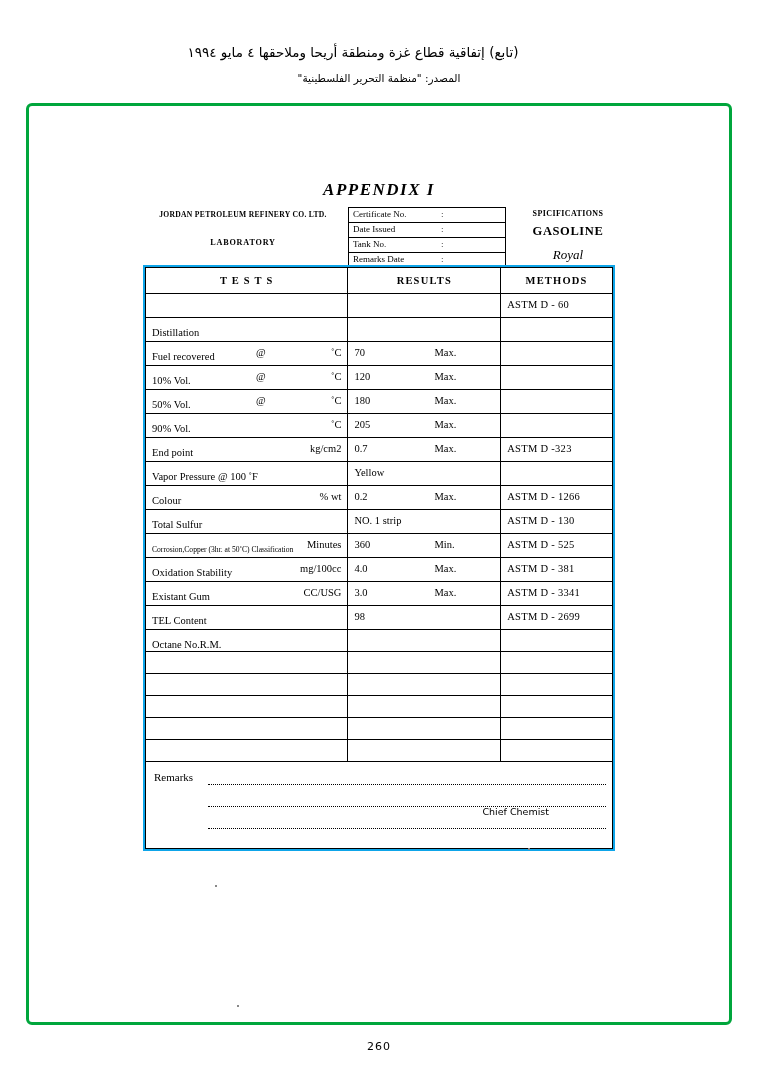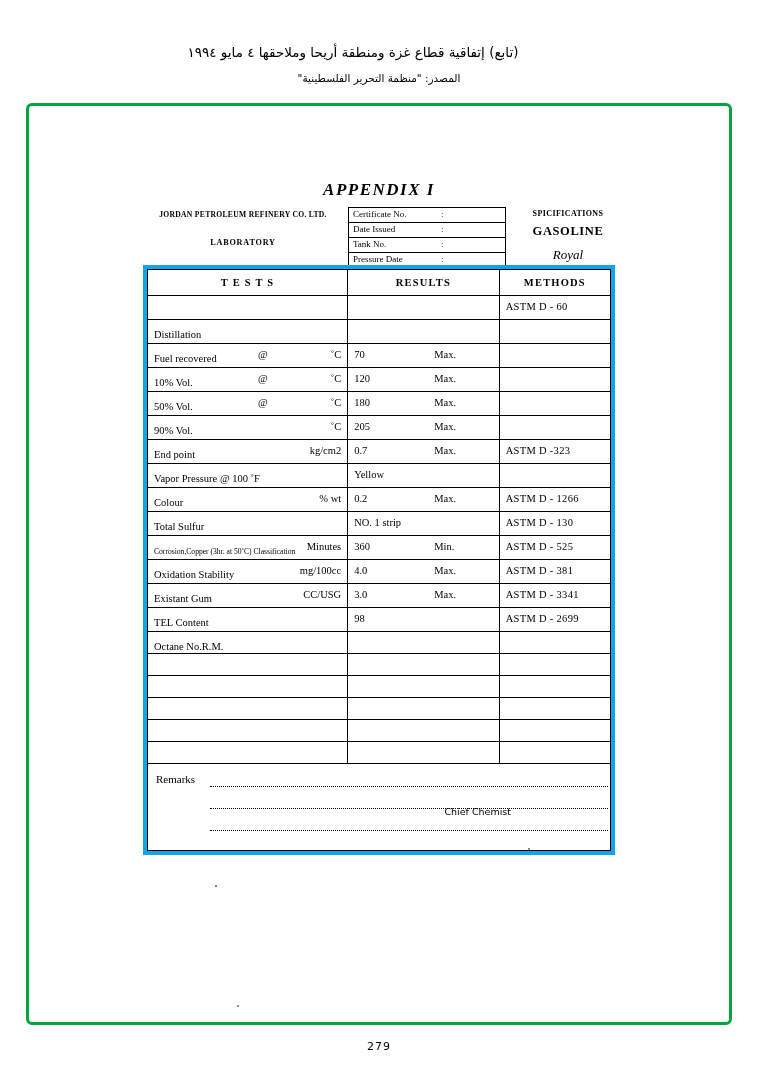--- a/index.html
+++ b/index.html
@@ -164,21 +164,21 @@
     margin-top: 8px;
     font-style: italic;
   }
 
   
   .main-table {
     position: absolute;
     top: 265px;
     left: 143px;
     width: 472px;
-    border: 4px solid #0ea5e9;
+    border: 2px solid #0ea5e9;
     border-collapse: collapse;
     box-sizing: border-box;
     background: #fff;
   }
   .main-table table {
     border-collapse: collapse;
     width: 100%;
   }
   .main-table td, .main-table th {
     border: 1px solid #000;
@@ -272,21 +272,21 @@
   .dot1 { top: 22px; }
   .dot2 { top: 44px; }
   .dot3 { top: 66px; }
 
   .chief-chemist {
     position: absolute;
     top: 806px;
     left: 143px;
     width: 472px;
     text-align: right;
-    padding-right: 104px;
+    padding-right: 66px;
     box-sizing: border-box;
     font-family: "DejaVu Sans", sans-serif;
     font-size: 9.5px;
   }
 
   .speck {
     position: absolute;
     width: 2px;
     height: 2px;
     background: #888;
@@ -313,21 +313,21 @@
     </div>
     <div class="cert-row">
       <span class="cert-label">Date Issued</span>
       <span class="cert-colon">:</span>
     </div>
     <div class="cert-row">
       <span class="cert-label">Tank  No.</span>
       <span class="cert-colon">:</span>
     </div>
     <div class="cert-row">
-      <span class="cert-label">Pressure Date</span>
+      <span class="cert-label">Remarks Date</span>
       <span class="cert-colon">:</span>
     </div>
   </div>
 
   <div class="spec-block">
     <div class="spec-title">SPICIFICATIONS</div>
     <div class="spec-product">GASOLINE</div>
     <div class="spec-grade">Royal</div>
   </div>
 </div>
@@ -670,17 +670,17 @@
           <div class="dotline dot3"></div>
         </div>
       </td>
     </tr>
   </tbody>
     </table>
 </div>
 
 <div class="chief-chemist">Chief Chemist</div>
 
-<div class="page-number">279</div>
+<div class="page-number">260</div>
 
 <div class="speck" style="top:848px;left:528px;"></div>
 <div class="speck" style="top:885px;left:215px;"></div>
 <div class="speck" style="top:1005px;left:237px;"></div>
 
 </body></html>

